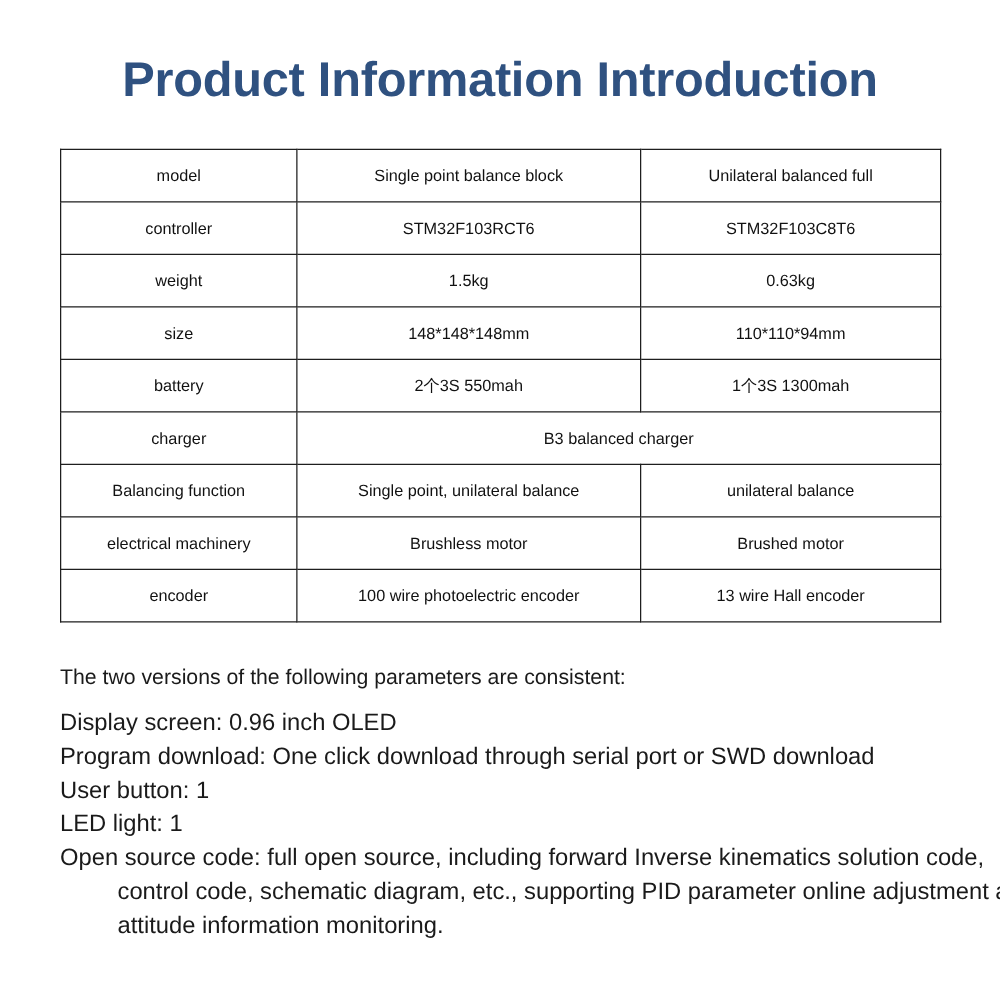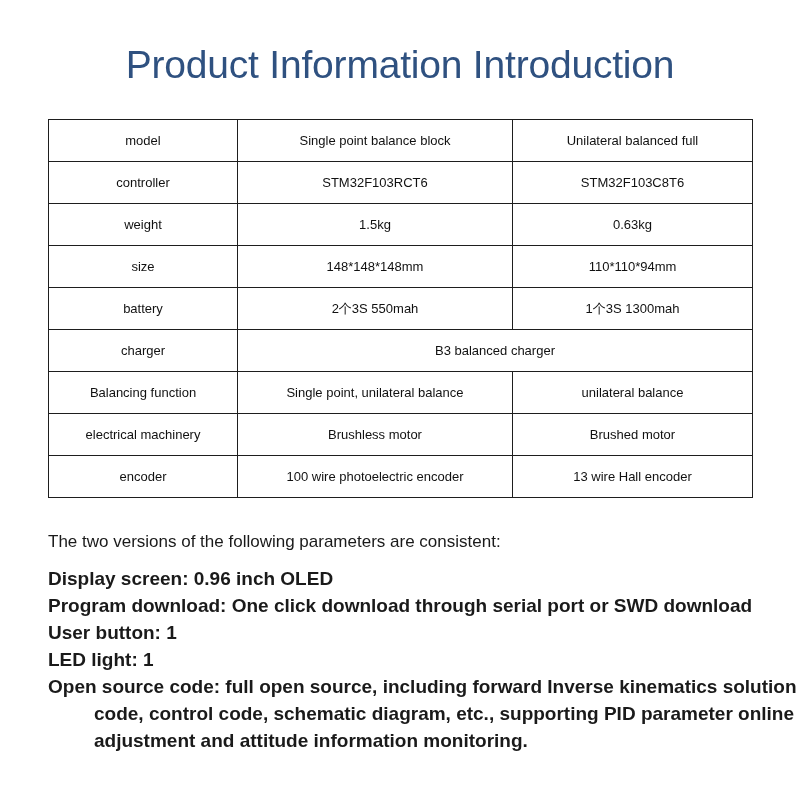--- a/index.html
+++ b/index.html
@@ -23,21 +23,21 @@
 
   
   .page-title {
     position: absolute;
     top: 42px;
     left: 0;
     width: 800px;
     text-align: center;
     font-size: 39px;
     line-height: 46px;
-    font-weight: 400;
+    font-weight: 700;
     color: #2f5180;
     letter-spacing: -0.2px;
     white-space: nowrap;
   }
 
   
   .spec-table {
     position: absolute;
     left: 48px;
     top: 119px;
@@ -74,21 +74,21 @@
     line-height: 34px;
     color: #1a1a1a;
     font-weight: 400;
     margin-bottom: 6px;
     white-space: nowrap;
   }
   .notes-line {
     font-size: 19px;
     line-height: 27px;
     color: #1a1a1a;
-    font-weight: 700;
+    font-weight: 400;
     white-space: nowrap;
   }
   .notes-line.wrap {
     white-space: normal;
     padding-left: 46px;
     text-indent: -46px;
     width: 738px;
   }
 </style>
 </head>

